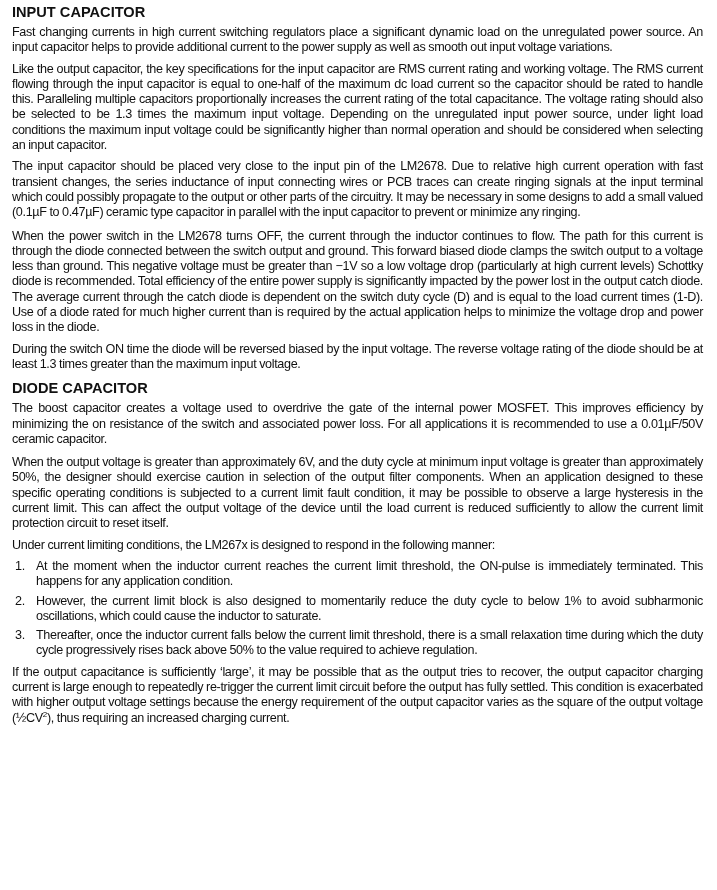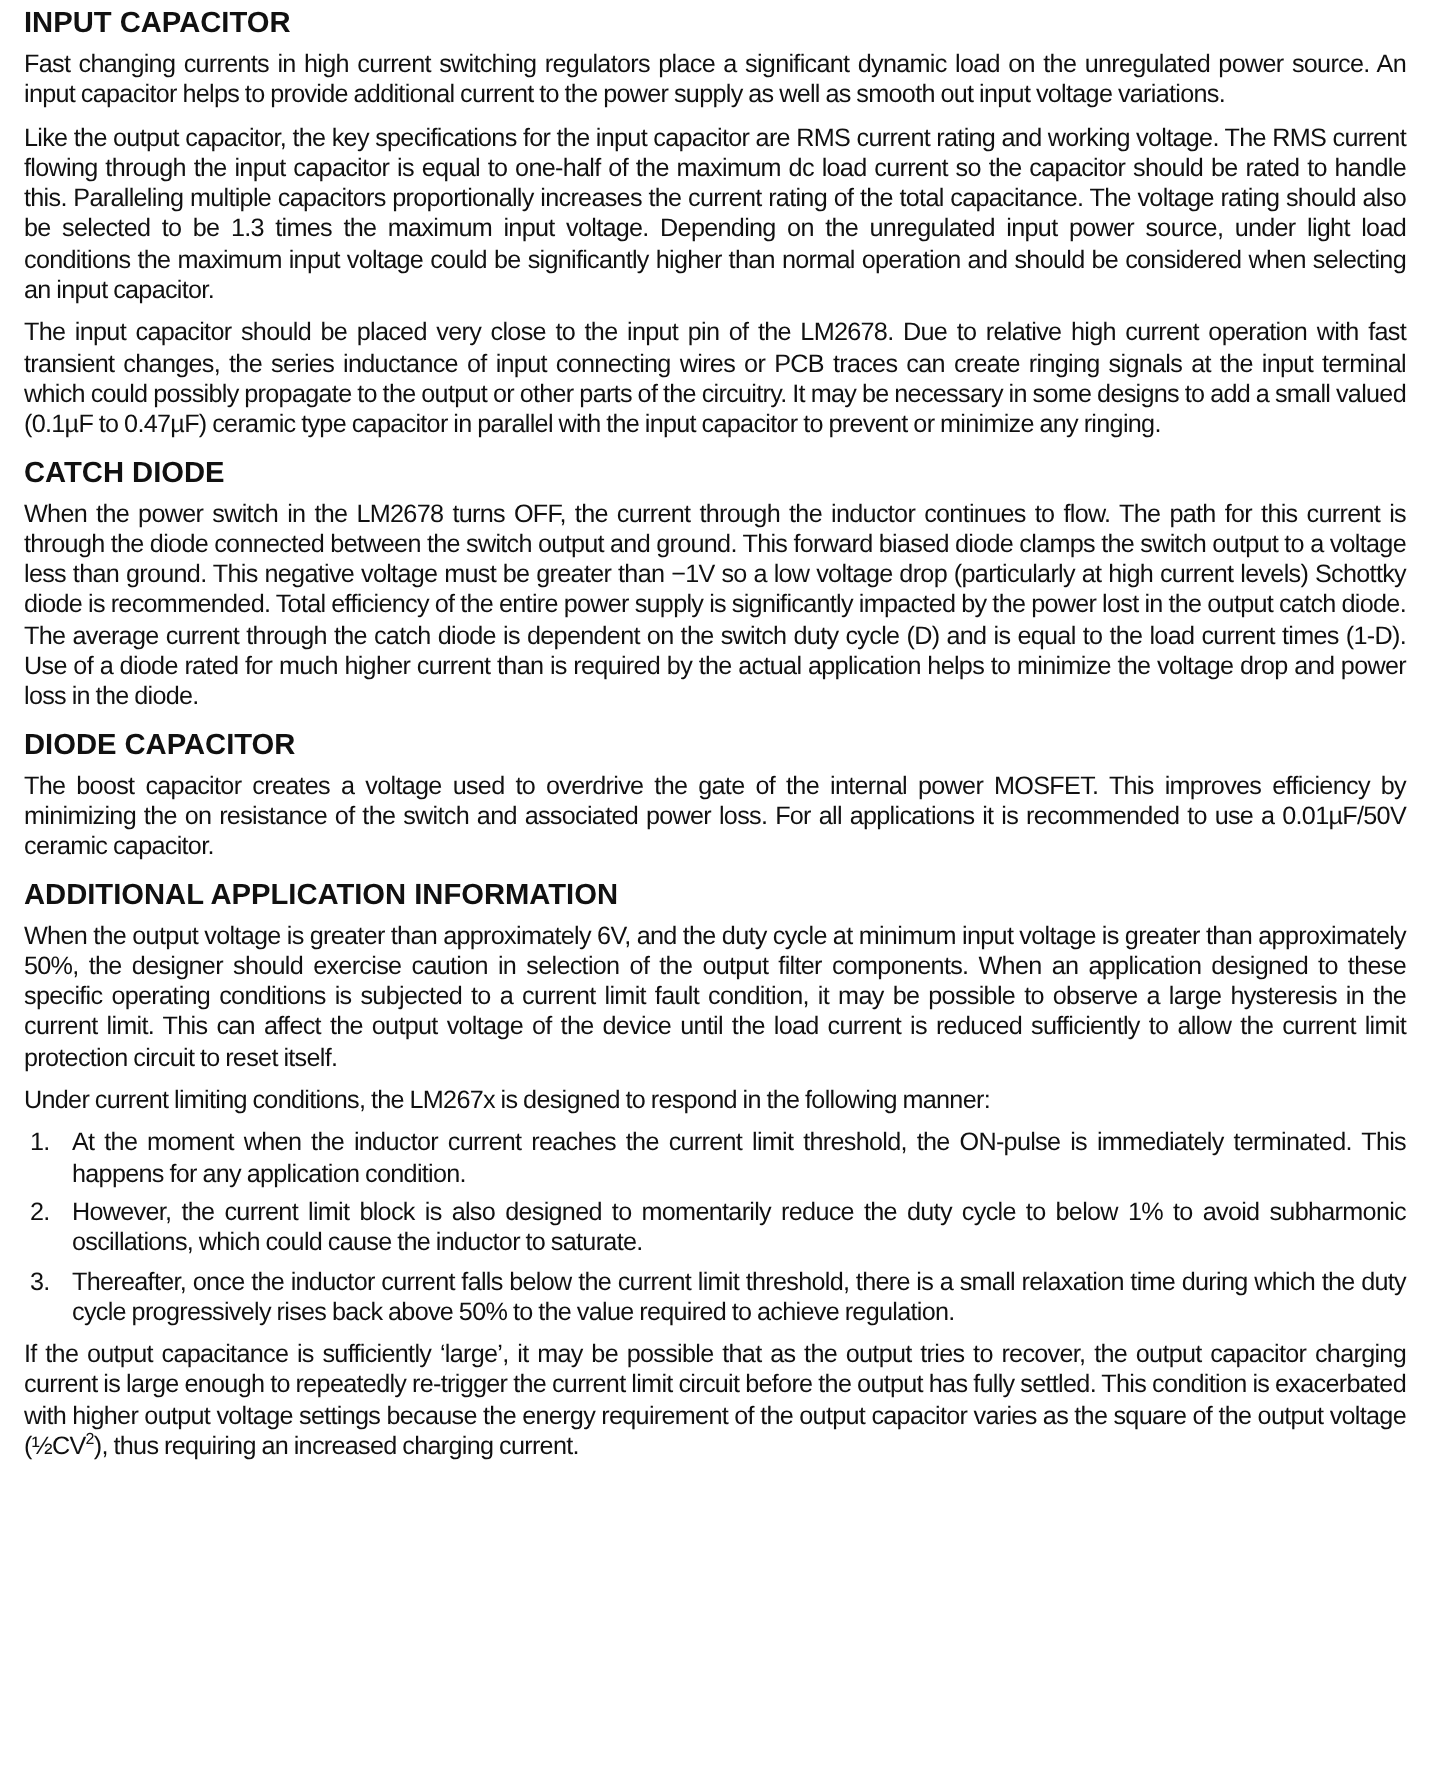--- a/index.html
+++ b/index.html
@@ -76,31 +76,30 @@
 <div class="page">
 
   <section class="section">
     <h2 class="section-heading">INPUT CAPACITOR</h2>
     <p class="para">Fast changing currents in high current switching regulators place a significant dynamic load on the unregulated power source. An input capacitor helps to provide additional current to the power supply as well as smooth out input voltage variations.</p>
     <p class="para">Like the output capacitor, the key specifications for the input capacitor are RMS current rating and working voltage. The RMS current flowing through the input capacitor is equal to one-half of the maximum dc load current so the capacitor should be rated to handle this. Paralleling multiple capacitors proportionally increases the current rating of the total capacitance. The voltage rating should also be selected to be 1.3 times the maximum input voltage. Depending on the unregulated input power source, under light load conditions the maximum input voltage could be significantly higher than normal operation and should be considered when selecting an input capacitor.</p>
     <p class="para">The input capacitor should be placed very close to the input pin of the LM2678. Due to relative high current operation with fast transient changes, the series inductance of input connecting wires or PCB traces can create ringing signals at the input terminal which could possibly propagate to the output or other parts of the circuitry. It may be necessary in some designs to add a small valued (0.1µF to 0.47µF) ceramic type capacitor in parallel with the input capacitor to prevent or minimize any ringing.</p>
   </section>
 
   <section class="section">
-    <h2 class="section-heading">CATCH DIODE</h2>
     <p class="para">When the power switch in the LM2678 turns OFF, the current through the inductor continues to flow. The path for this current is through the diode connected between the switch output and ground. This forward biased diode clamps the switch output to a voltage less than ground. This negative voltage must be greater than −1V so a low voltage drop (particularly at high current levels) Schottky diode is recommended. Total efficiency of the entire power supply is significantly impacted by the power lost in the output catch diode. The average current through the catch diode is dependent on the switch duty cycle (D) and is equal to the load current times (1-D). Use of a diode rated for much higher current than is required by the actual application helps to minimize the voltage drop and power loss in the diode.</p>
+    <p class="para">During the switch ON time the diode will be reversed biased by the input voltage. The reverse voltage rating of the diode should be at least 1.3 times greater than the maximum input voltage.</p>
   </section>
 
   <section class="section">
     <h2 class="section-heading">DIODE CAPACITOR</h2>
     <p class="para">The boost capacitor creates a voltage used to overdrive the gate of the internal power MOSFET. This improves efficiency by minimizing the on resistance of the switch and associated power loss. For all applications it is recommended to use a 0.01µF/50V ceramic capacitor.</p>
   </section>
 
   <section class="section">
-    <h2 class="section-heading">ADDITIONAL APPLICATION INFORMATION</h2>
     <p class="para">When the output voltage is greater than approximately 6V, and the duty cycle at minimum input voltage is greater than approximately 50%, the designer should exercise caution in selection of the output filter components. When an application designed to these specific operating conditions is subjected to a current limit fault condition, it may be possible to observe a large hysteresis in the current limit. This can affect the output voltage of the device until the load current is reduced sufficiently to allow the current limit protection circuit to reset itself.</p>
     <p class="para">Under current limiting conditions, the LM267x is designed to respond in the following manner:</p>
     <ol class="numbered-list">
       <li class="list-item">
         <span class="list-num">1.</span>
         <span>At the moment when the inductor current reaches the current limit threshold, the ON-pulse is immediately terminated. This happens for any application condition.</span>
       </li>
       <li class="list-item">
         <span class="list-num">2.</span>
         <span>However, the current limit block is also designed to momentarily reduce the duty cycle to below 1% to avoid subharmonic oscillations, which could cause the inductor to saturate.</span>

